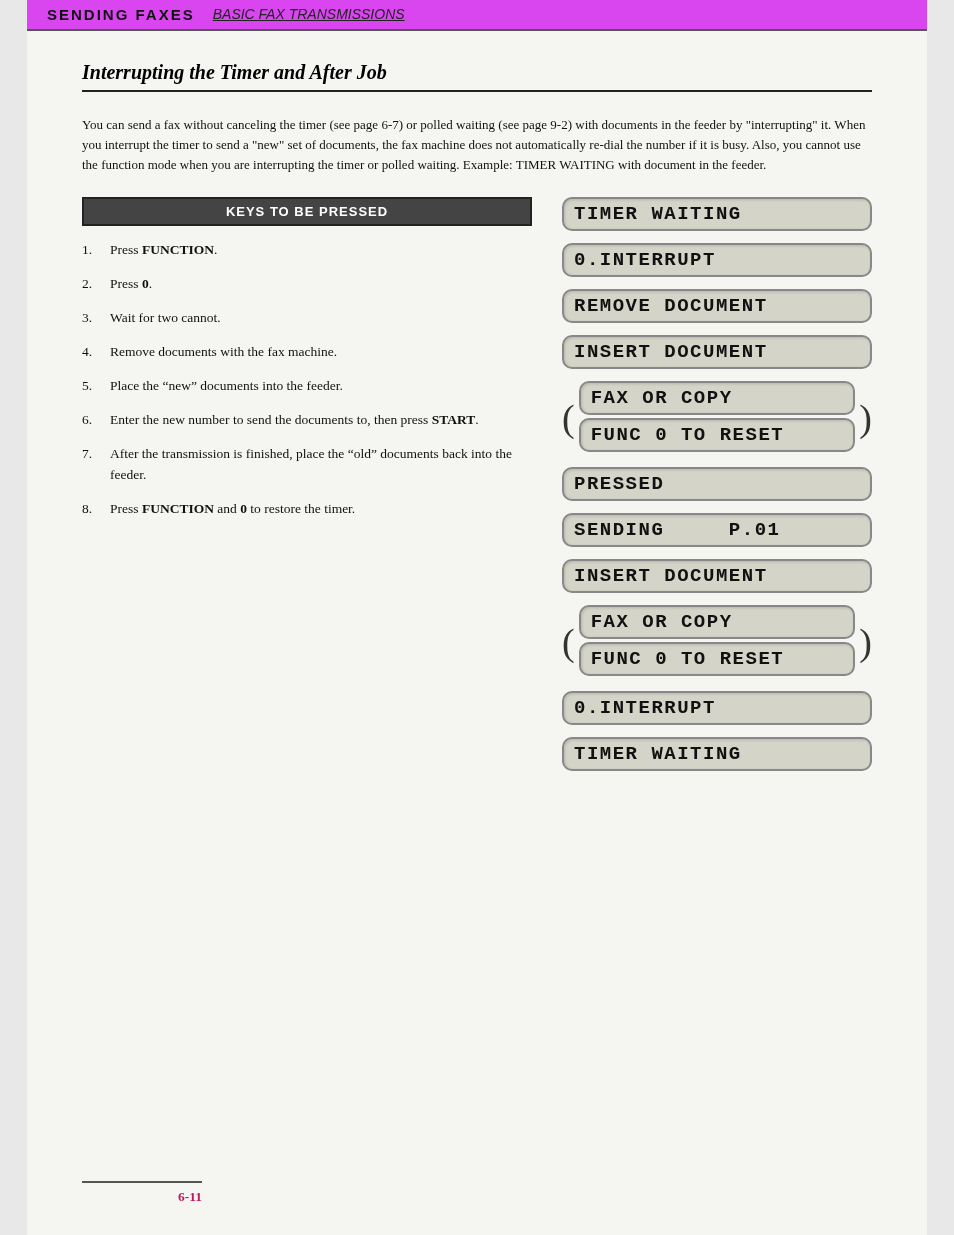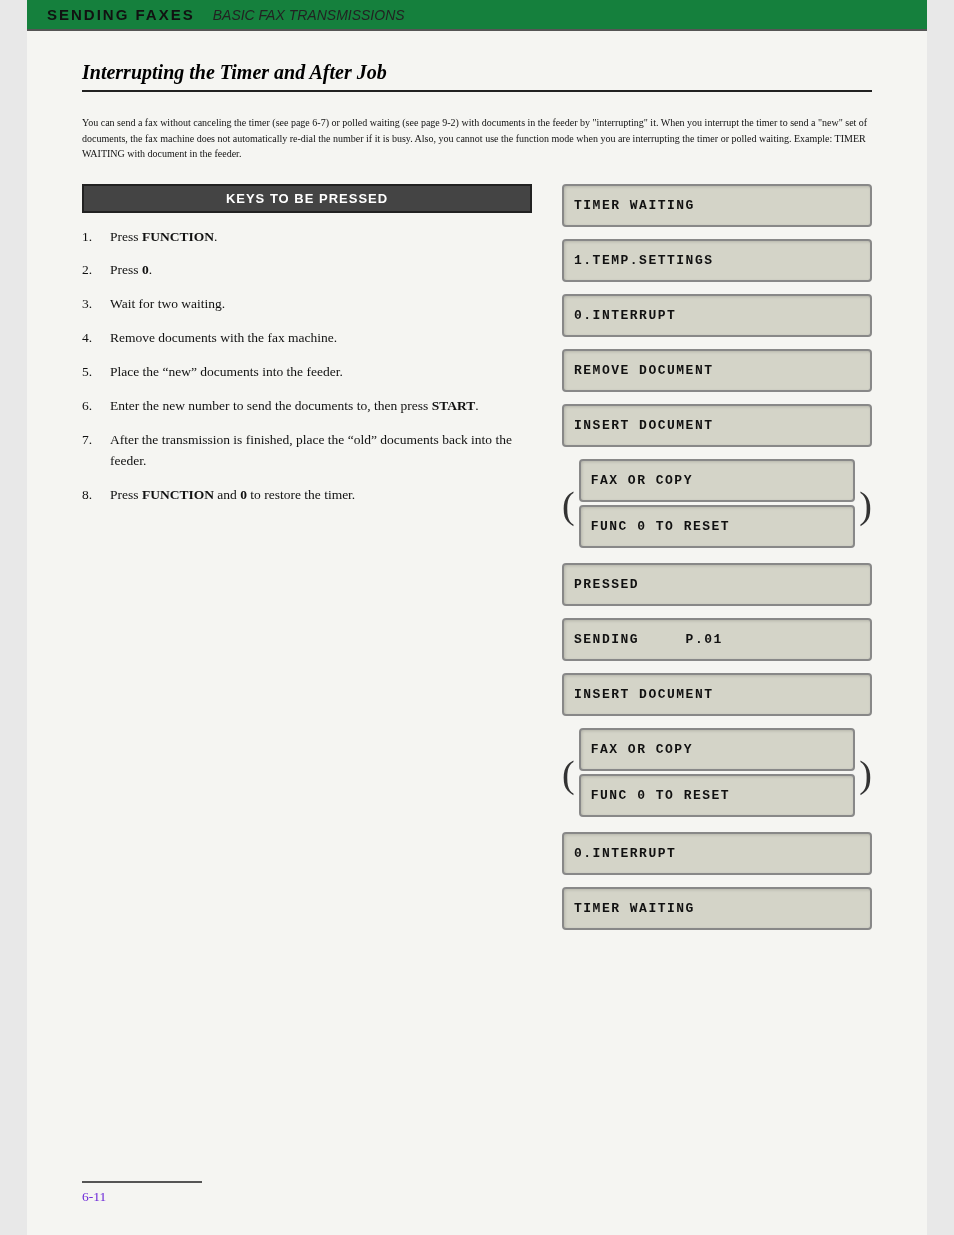--- a/index.html
+++ b/index.html
@@ -12,58 +12,59 @@
       justify-content: center;
     }
     .page {
       background: #f5f5f2;
       width: 900px;
       min-height: 1235px;
       padding: 0;
       position: relative;
     }
     .header {
-      background: #15803d;
-      display: flex;
-      align-items: center;
+      background: #d946ef;
+      display: flex;
+      align-items: flex-start;
       padding: 6px 20px;
       border-bottom: 2px solid #555;
     }
     .header-left {
       font-size: 15px;
       font-weight: bold;
       letter-spacing: 2px;
       color: #111;
       font-family: Arial, sans-serif;
       text-transform: uppercase;
     }
     .header-right {
       font-size: 14px;
       font-style: italic;
       color: #222;
       font-family: Arial, sans-serif;
       margin-left: 18px;
+      text-decoration: underline;
     }
     .content {
       padding: 30px 55px 30px 55px;
     }
     .section-title {
       font-size: 20px;
       font-style: italic;
       font-weight: bold;
       font-family: Times New Roman, serif;
       margin-bottom: 6px;
     }
     .title-rule {
       border: none;
       border-top: 2px solid #222;
       margin-bottom: 16px;
     }
     .intro-text {
-      font-size: 10px;
+      font-size: 13px;
       font-family: Times New Roman, serif;
       line-height: 1.55;
       margin-bottom: 22px;
       color: #111;
       margin-top: 23px;
     }
     .two-col {
       display: flex;
       gap: 30px;
       align-items: flex-start;
@@ -107,41 +108,42 @@
       flex: 1;
     }
     .bold { font-weight: bold; }
     
     .lcd-group {
       margin-bottom: 12px;
     }
     .lcd-box {
       background: #d4d4c8;
       border: 2px solid #888;
-      border-radius: 4px;
+      border-radius: 10px;
       font-family: 'Courier New', Courier, monospace;
-      font-size: 13px;
+      font-size: 19px;
       font-weight: bold;
       letter-spacing: 1.5px;
-      padding: 12px 10px;
+      padding: 4px 10px;
       margin-bottom: 3px;
       color: #111;
       display: block;
       width: 100%;
       text-align: left;
       box-shadow: inset 1px 1px 3px rgba(0,0,0,0.15);
     }
     .footer {
       position: absolute;
       bottom: 30px;
       left: 55px;
       font-size: 13.5px;
-      font-weight: normal;
-      font-family: Times New Roman, serif;
-      color: #6d28d9;
+      font-weight: bold;
+      font-family: Times New Roman, serif;
+      color: #be185d;
+      text-align: right;
     }
     .footer-rule {
       border: none;
       border-top: 2px solid #555;
       margin: 0 0 6px 0;
       width: 120px;
     }
   </style>
 </head>
 <body>
@@ -171,21 +173,21 @@
             <span class="step-text">Press <span class="bold">FUNCTION</span>.</span>
           </div>
 
           <div class="step">
             <span class="step-num">2.</span>
             <span class="step-text">Press <span class="bold">0</span>.</span>
           </div>
 
           <div class="step">
             <span class="step-num">3.</span>
-            <span class="step-text">Wait for two waiting.</span>
+            <span class="step-text">Wait for two cannot.</span>
           </div>
 
           <div class="step">
             <span class="step-num">4.</span>
             <span class="step-text">Remove documents with the fax machine.</span>
           </div>
 
           <div class="step">
             <span class="step-num">5.</span>
             <span class="step-text">Place the “new” documents into the feeder.</span>
@@ -208,23 +210,20 @@
 
         </div>
       </div>
 
       <div class="col-right">
 
         <div class="lcd-group">
           <span class="lcd-box">TIMER WAITING</span>
         </div>
 
-        <div class="lcd-group">
-          <span class="lcd-box">1.TEMP.SETTINGS</span>
-        </div>
 
         <div class="lcd-group">
           <span class="lcd-box">0.INTERRUPT</span>
         </div>
 
         <div class="lcd-group">
           <span class="lcd-box">REMOVE DOCUMENT</span>
         </div>
 
         <div class="lcd-group">

